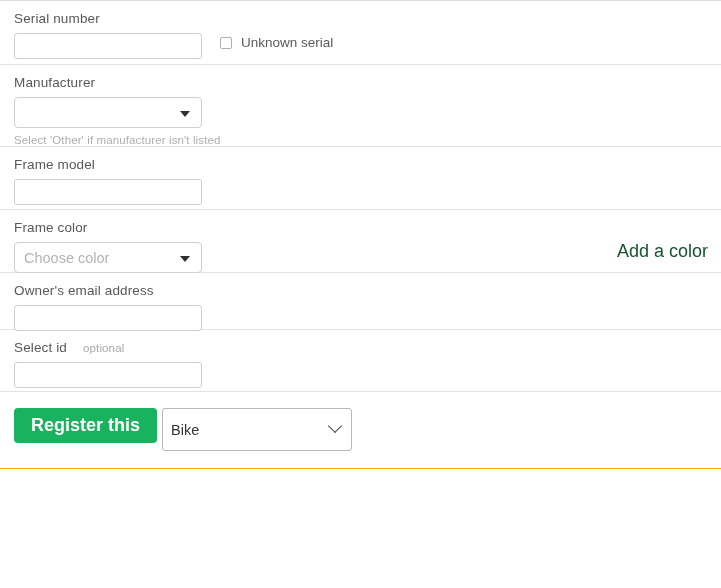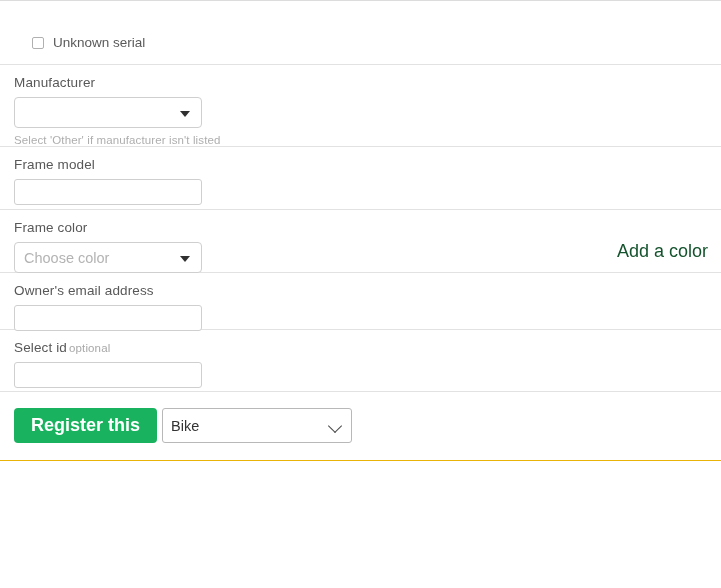--- a/index.html
+++ b/index.html
@@ -43,21 +43,21 @@
   .lbl {
     font-size: 13.5px;
     line-height: 18px;
     color: #585858;
     margin-bottom: 5px;
     letter-spacing: 0.01em;
   }
   .lbl .optional {
     font-size: 11.5px;
     color: #a8a8a8;
-    margin-left: 2px;
+    margin-left: 16px;
   }
 
   
   .txt {
     box-sizing: border-box;
     width: 188px;
     height: 26px;
     border: 1px solid #cfcfcf;
     border-radius: 3px;
     background: #fff;
@@ -161,21 +161,21 @@
     font-size: 18px;
     font-weight: bold;
     padding: 0 17px;
     cursor: pointer;
     line-height: 35px;
     white-space: nowrap;
   }
   .native-select {
     box-sizing: border-box;
     width: 190px;
-    height: 35px;
+    height: 43px;
     margin-left: 5px;
     border: 1px solid #b8b8b8;
     border-radius: 3px;
     background: #fff;
     font-family: "Liberation Sans", sans-serif;
     font-size: 14.5px;
     color: #333;
     padding: 7px 8px;
     cursor: pointer;
     -webkit-appearance: none;
@@ -204,20 +204,24 @@
   .row-email       { height: 57px; }
   .row-sticker     { height: 62px; }
 </style>
 </head>
 <body>
 
 <div class="form-root">
 
   <div class="row row-serial">
     <div class="row-inner">
+      <div class="field-col">
+        <div class="lbl">Serial number</div>
+        <input class="txt" type="text" value="" style="">
+      </div>
       <div class="chk-group">
         <div class="chk-box"></div>
         <span class="chk-label">Unknown serial</span>
       </div>
     </div>
   </div>
 
   <div class="row row-manufacturer">
     <div class="row-inner">
       <div class="field-col">

